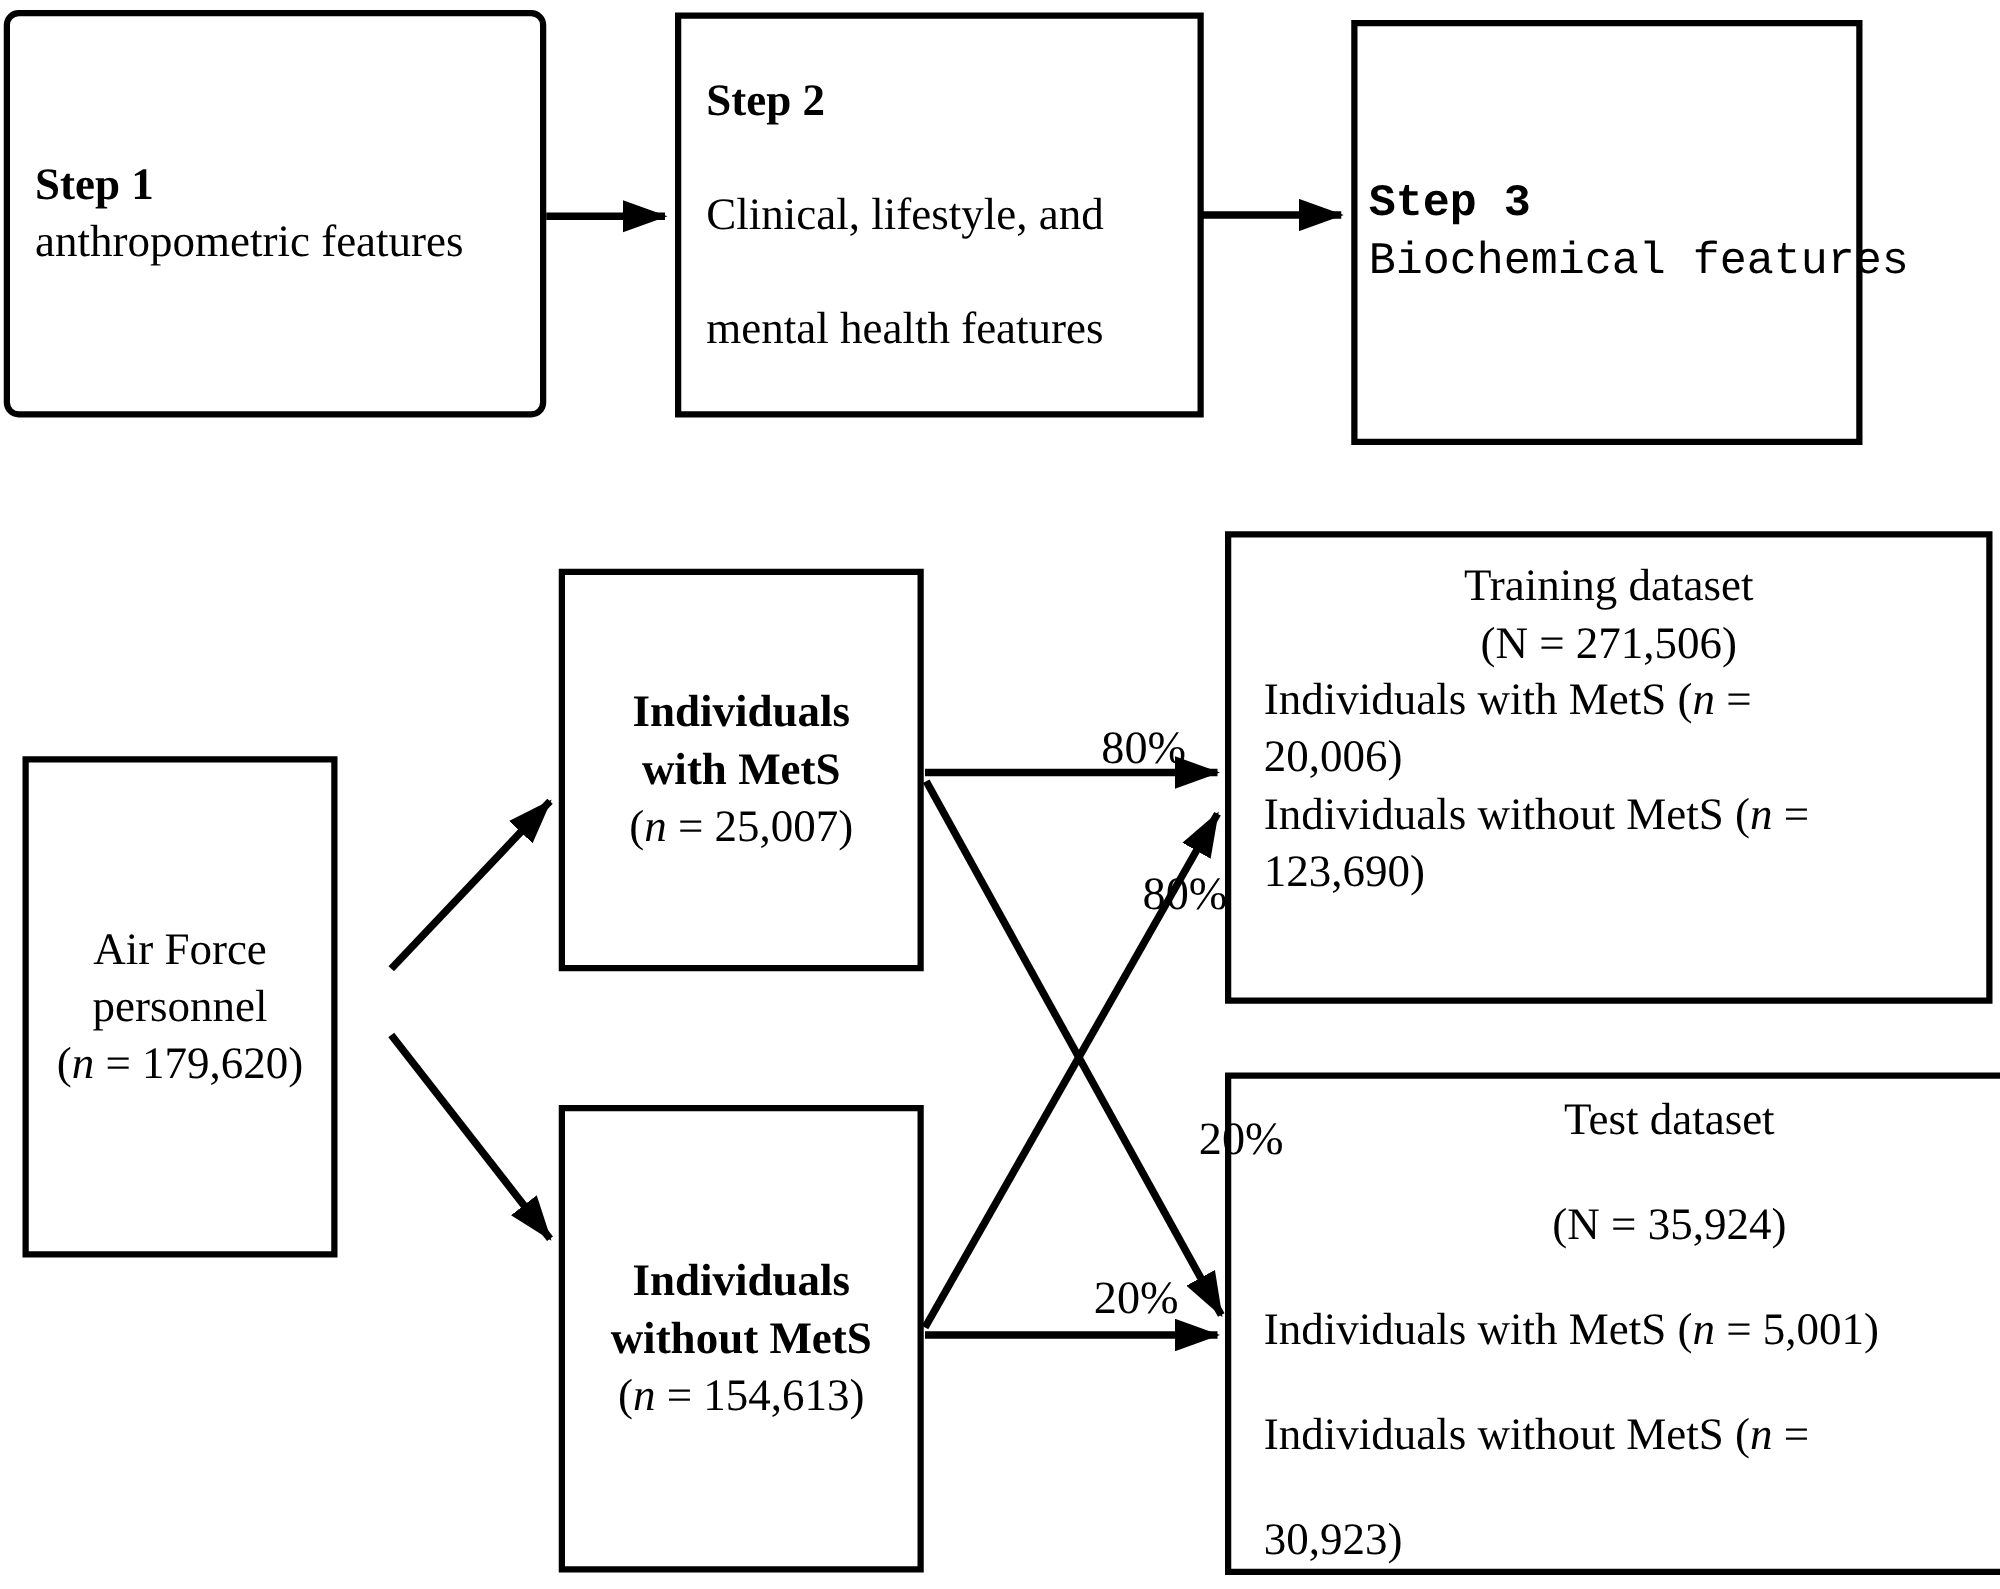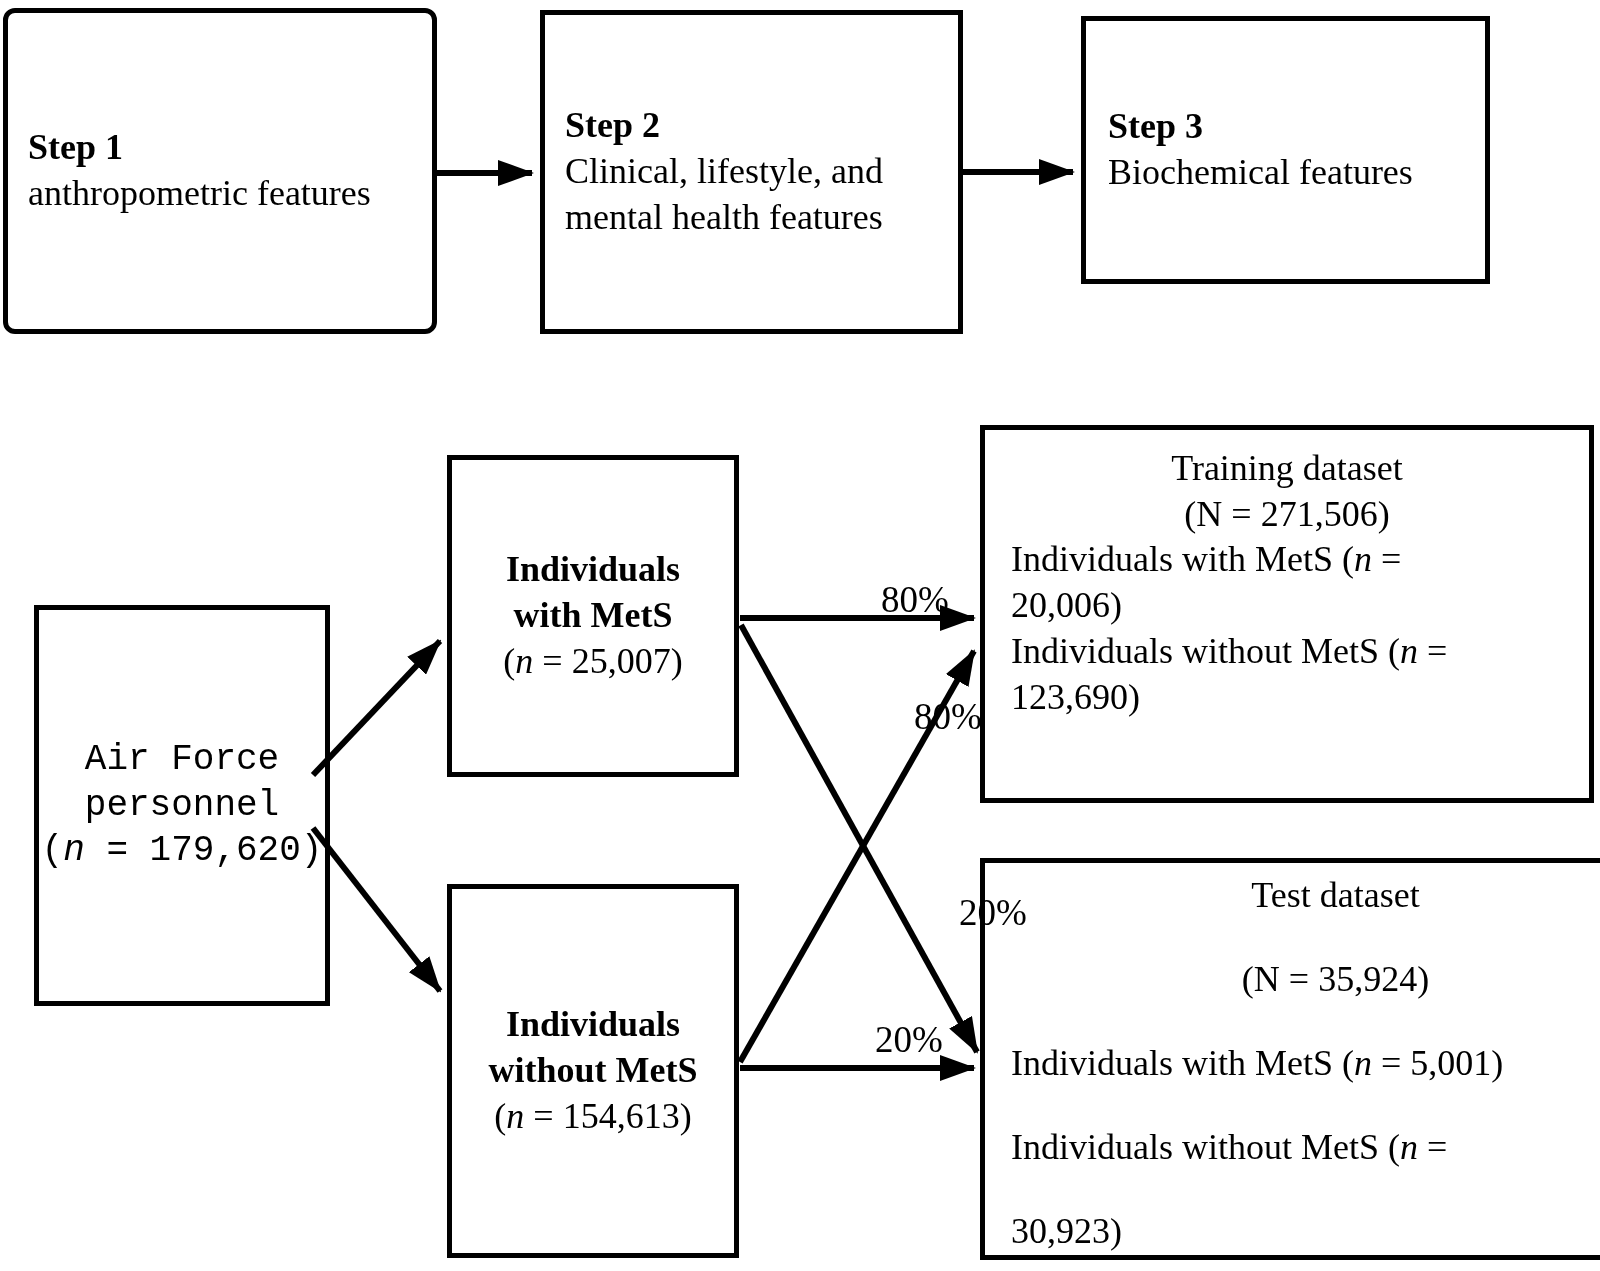--- a/index.html
+++ b/index.html
@@ -25,25 +25,25 @@
     z-index: 1;
   }
   .box .line { white-space: nowrap; }
   .bold { font-weight: bold; }
   .it { font-style: italic; }
   .left-text { align-items: flex-start; text-align: left; }
   .center-text { align-items: center; text-align: right; }
 
   
   #step1-box { left: 3px;    top: 8px;  width: 434px; height: 326px; padding-left: 20px; padding-right: 6px; border-radius: 12px; }
-  #step2-box { left: 540px;  top: 10px; width: 423px; height: 324px; padding-left: 20px; padding-right: 6px; }
-  #step3-box { left: 1081px; top: 16px; width: 409px; height: 268px; padding-left: 22px; padding-right: 6px; }
+  #step2-box { left: 540px;  top: 10px; width: 423px; height: 324px; padding-left: 20px; padding-right: 6px; gap: 45px; }
+  #step3-box { left: 1081px; top: 16px; width: 409px; height: 340px; padding-left: 9px; padding-right: 6px; font-family: Liberation Mono, monospace; }
 
   
-  #airforce-box     { left: 34px;  top: 605px; width: 296px; height: 401px; font-family: Liberation Mono, monospace; }
+  #airforce-box     { left: 18px;  top: 605px; width: 252px; height: 401px; }
   #with-mets-box    { left: 447px; top: 455px; width: 292px; height: 322px; }
   #without-mets-box { left: 447px; top: 884px; width: 292px; height: 374px; }
 
   #training-box {
     left: 980px; top: 425px; width: 614px; height: 378px;
     justify-content: flex-start;
     padding: 16px 26px 0 26px;
     text-align: left;
   }
   #test-box {

